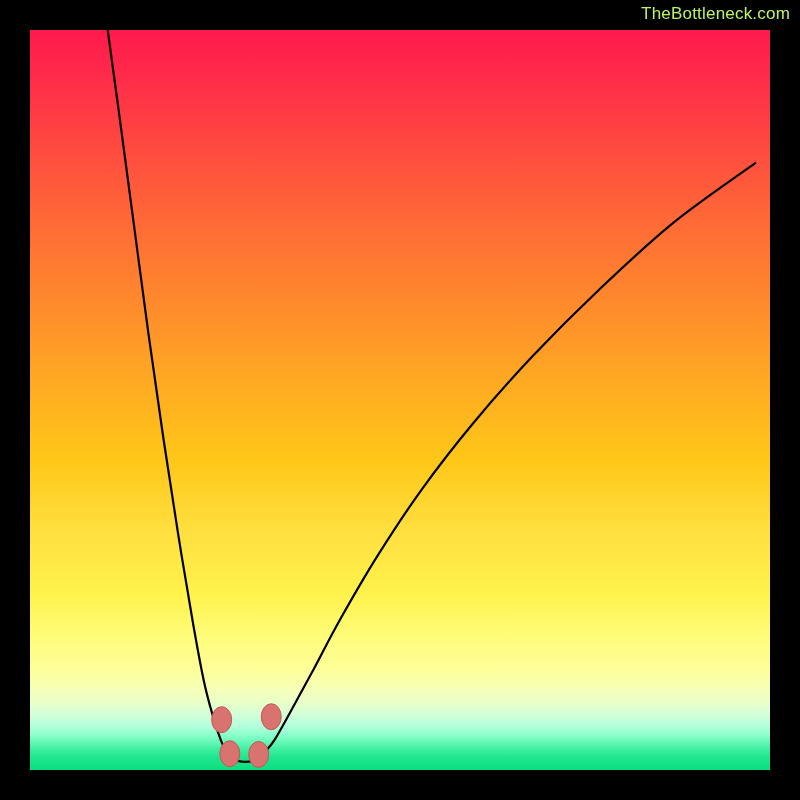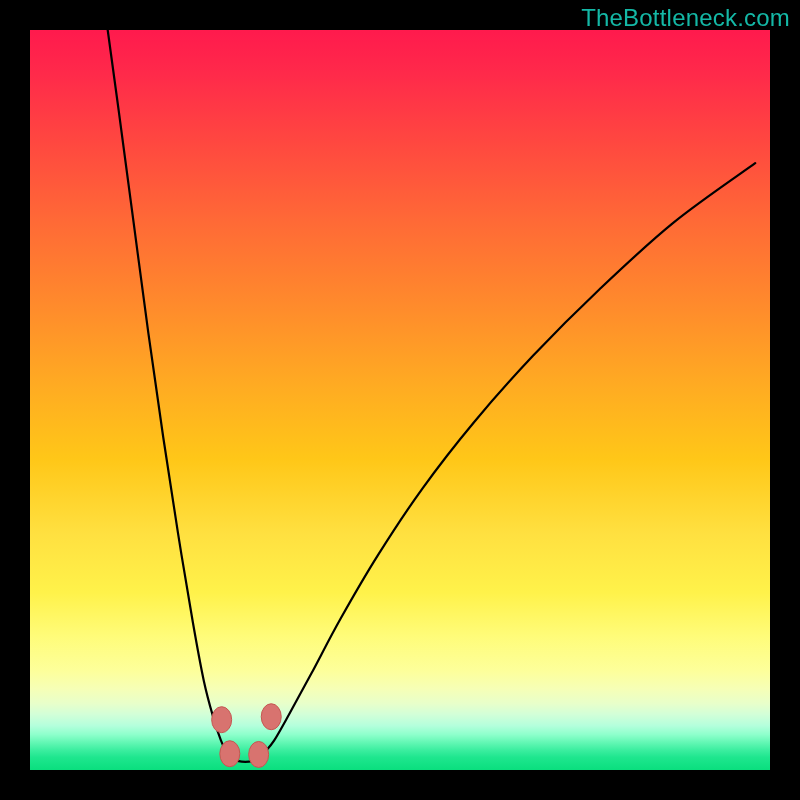--- a/index.html
+++ b/index.html
@@ -57,22 +57,22 @@
   .curve-svg {
     position: absolute;
     inset: 0;
     width: 100%;
     height: 100%;
   }
   .watermark {
     position: absolute;
     top: 4px;
     right: 10px;
-    color: #14b8a6;
-    font-size: 24px;
+    color: #bef264;
+    font-size: 17px;
     letter-spacing: 0.2px;
   }
 </style>
 </head>
 <body>
 
 <div class="frame">
   <div class="watermark">TheBottleneck.com</div>
 
   <div class="plot-area">

